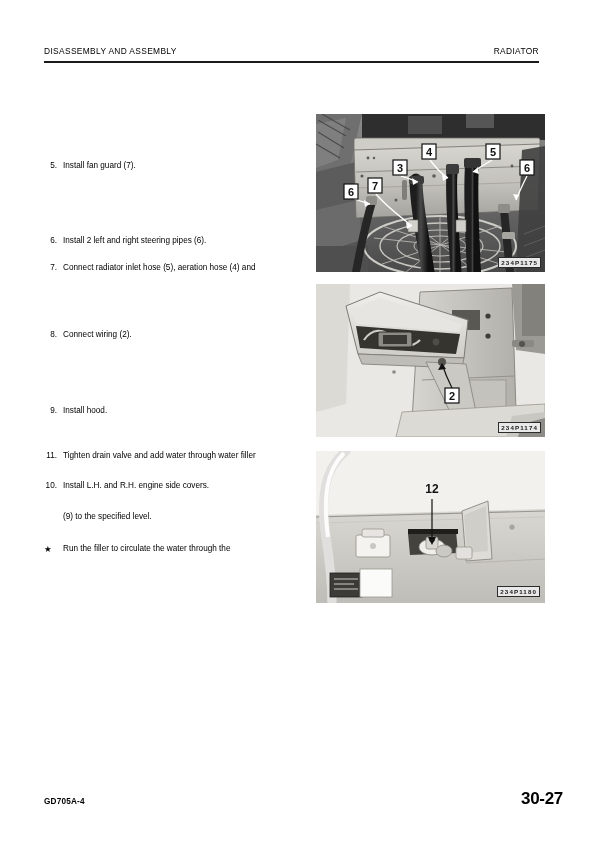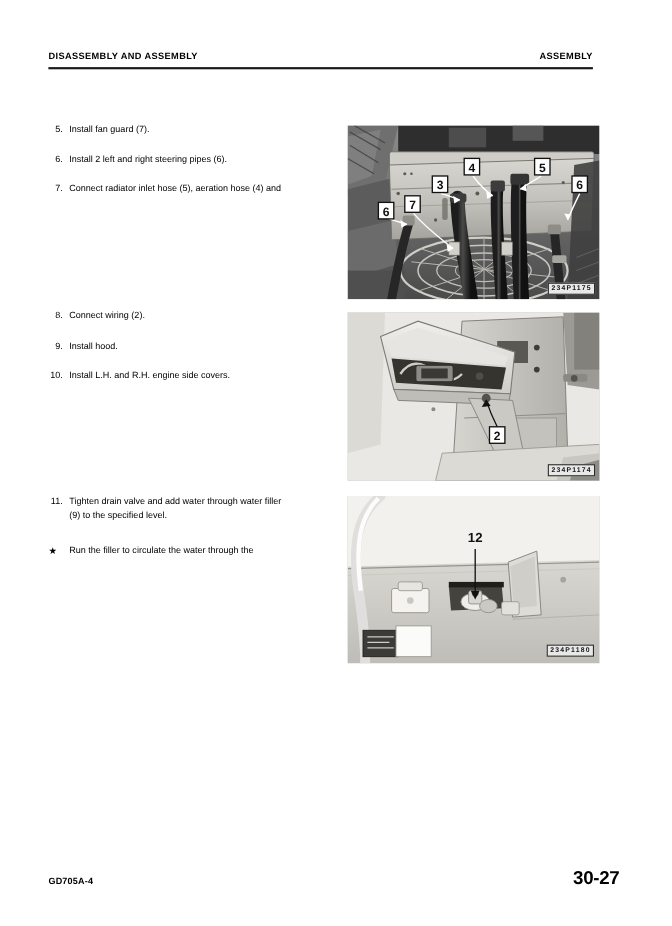--- a/index.html
+++ b/index.html
@@ -22,21 +22,21 @@
     left: 44px;
     top: 46px;
     width: 495px;
     height: 18px;
   }
   .page-header .hdr-left,
   .page-header .hdr-right {
     position: absolute;
     top: 0;
     font-size: 8.4px;
-    font-weight: bold;
+    font-weight: normal;
     letter-spacing: 0.35px;
     text-align: right;
   }
   .page-header .hdr-left  { left: 0; }
   .page-header .hdr-right { right: 0; }
   .header-rule {
     position: absolute;
     left: 44px;
     top: 61px;
     width: 495px;
@@ -66,21 +66,21 @@
     text-align: right;
     font-size: 8.2px;
     line-height: 12.6px;
   }
   .step .marker.star {
     text-align: left;
     left: 4px;
     font-size: 8.6px;
   }
   .step .body { display: block; }
-  .step .body.last-line { text-align: left; }
+  .step .body.last-line { text-align: left; margin-top: 48px; }
 
   .block-a { top: 112px; }
   .block-b { top: 281px; }
   .block-c { top: 450px; }
 
   .gap-a { height: 14.5px; }
   .gap-b { height: 15px; }
   .gap-c { height: 20px; }
 
   
@@ -127,21 +127,21 @@
     font-size: 17px;
     font-weight: bold;
     letter-spacing: -0.3px;
   }
 </style>
 </head>
 <body>
 
 <div class="page-header">
   <div class="hdr-left">DISASSEMBLY AND ASSEMBLY</div>
-  <div class="hdr-right">ASSEMBLY</div>
+  <div class="hdr-right">RADIATOR</div>
 </div>
 <div class="header-rule"></div>
 
 <div class="steps block-a">
 
   <div class="step">
     <span class="marker">5.</span>
     <span class="body last-line">Install fan guard (7).</span>
   </div>
 

